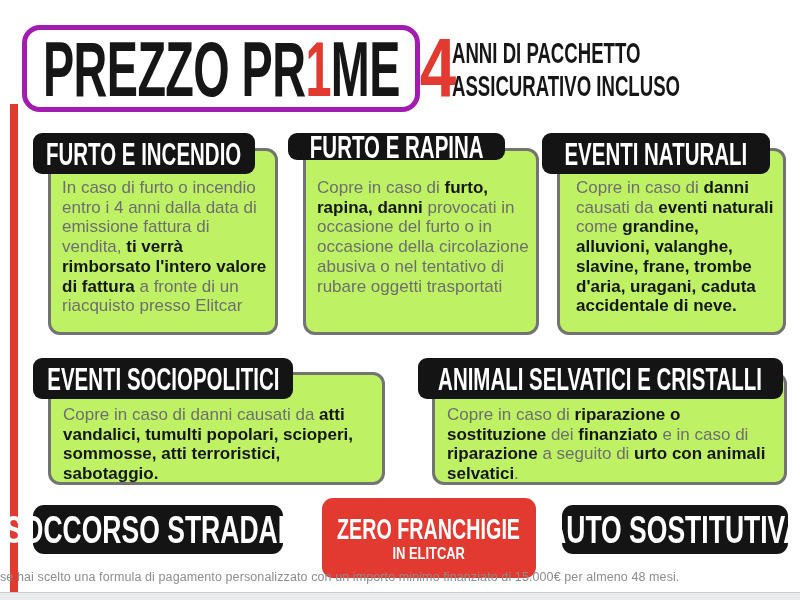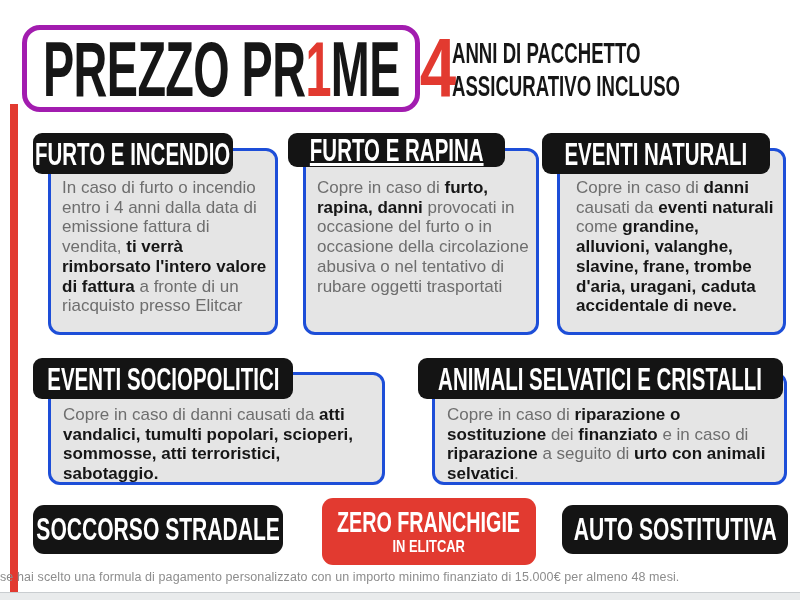--- a/index.html
+++ b/index.html
@@ -26,64 +26,64 @@
     position:absolute;left:452px;top:36px;font-weight:700;font-size:30px;line-height:33px;
   }
   .subtitle > div{transform:scaleX(0.62);transform-origin:left;white-space:nowrap;}
 
   
   .vline{position:absolute;left:10px;top:104px;width:8px;height:488px;background:#e23a30;}
 
   
   .card{position:absolute;}
   .card-body{
-    position:absolute;background:#e5e5e5;border:3px solid #1d4ed8;border-radius:12px;
+    position:absolute;background:#bef264;border:3px solid #737373;border-radius:12px;
     box-sizing:border-box;
   }
   .card-header{
     position:absolute;margin:0;background:#141414;border-radius:9px;
     display:flex;align-items:center;justify-content:center;
     color:#ffffff;font-size:32px;font-weight:700;line-height:1;
   }
   .card-header .cond{transform:scaleX(0.64);}
   .rich{
     margin:0;font-size:17px;line-height:1.16;color:#6e6e6e;
   }
   .rich .b{font-weight:700;color:#161616;}
 
   
   .card-1{left:33px;top:133px;width:245px;height:202px;}
   .card-1 .card-body{left:15px;top:15px;width:230px;height:187px;padding:27px 6px 6px 11px;}
-  .card-1 .card-header{left:0;top:0;width:200px;height:41px;}
+  .card-1 .card-header{left:0;top:0;width:222px;height:41px;}
   .card-2{left:288px;top:133px;width:244px;height:202px;}
   .card-2 .card-body{left:15px;top:15px;width:236px;height:187px;padding:27px 6px 6px 11px;}
-  .card-2 .card-header{left:0;top:0;width:217px;height:34px;text-decoration:underline;}
+  .card-2 .card-header{left:0;top:0;width:217px;height:27px;}
   .card-3{left:542px;top:133px;width:244px;height:202px;}
   .card-3 .card-body{left:15px;top:15px;width:229px;height:187px;padding:27px 6px 6px 16px;}
   .card-3 .card-header{left:0;top:0;width:228px;height:41px;}
 
   
   .card-4{left:33px;top:358px;width:352px;height:127px;}
   .card-4 .card-body{left:15px;top:14px;width:337px;height:113px;padding:30px 6px 6px 12px;}
   .card-4 .card-header{left:0;top:0;width:260px;height:41px;}
   .card-5{left:418px;top:358px;width:369px;height:127px;}
   .card-5 .card-body{left:14px;top:14px;width:355px;height:113px;padding:30px 6px 6px 12px;}
   .card-5 .card-header{left:0;top:0;width:365px;height:41px;}
 
   
   .badge{
     position:absolute;display:flex;align-items:center;justify-content:center;
     border-radius:11px;color:#fff;font-weight:700;
   }
-  .badge.black{background:#141414;font-size:31px;}
+  .badge.black{background:#141414;font-size:39px;}
   .badge.black .cond{transform:scaleX(0.68);}
   .b-soccorso{left:33px;top:505px;width:250px;height:49px;}
   .b-auto{left:562px;top:505px;width:226px;height:49px;}
   .b-zero{
-    left:322px;top:498px;width:214px;height:67px;background:#e23a30;
+    left:322px;top:498px;width:214px;height:80px;background:#e23a30;
     flex-direction:column;justify-content:center;gap:1px;
   }
   .b-zero .l1{font-size:29px;line-height:30px;transform:scaleX(0.68);}
   .b-zero .l2{font-size:17px;line-height:18px;transform:scaleX(0.76);}
   .b-zero .cond{transform-origin:center;}
 
   
   .footnote{
     position:absolute;left:0;top:570px;width:100%;margin:0;
     font-size:12.5px;color:#8d8d8d;letter-spacing:0.1px;

